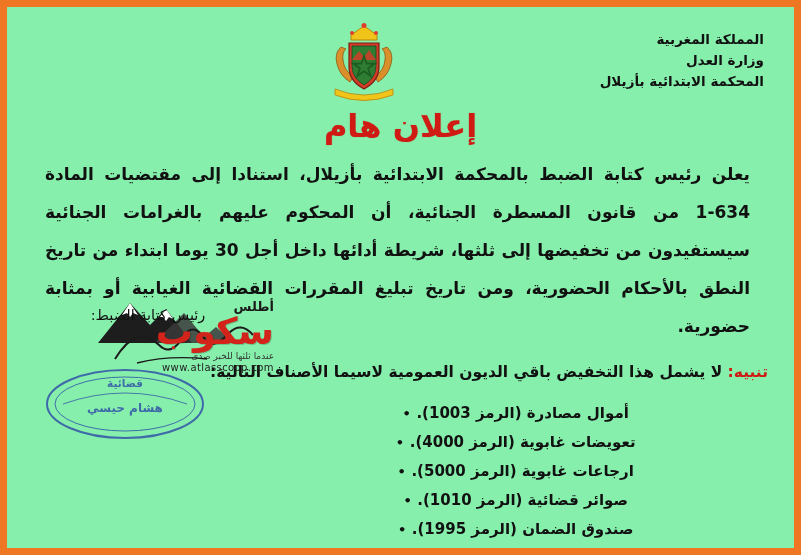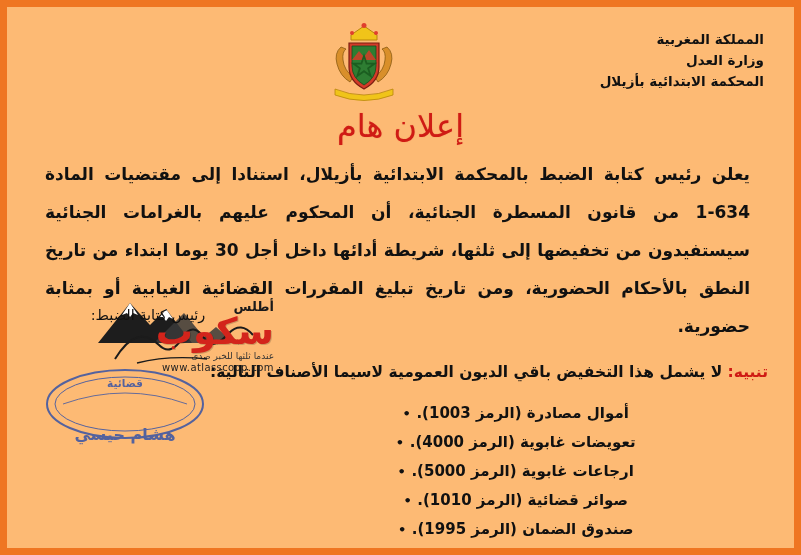--- a/index.html
+++ b/index.html
@@ -11,21 +11,21 @@
     height: 555px;
     background: #ffffff;
     font-family: "DejaVu Sans", sans-serif;
     overflow: hidden;
   }
   .page {
     position: relative;
     width: 801px;
     height: 555px;
     box-sizing: border-box;
-    background: #fdba74;
+    background: #86efac;
     border: 7px solid #ef7622;
     overflow: hidden;
   }
   .inner {
     position: relative;
     width: 100%;
     height: 100%;
     box-sizing: border-box;
     padding: 14px 26px 10px 26px;
   }
@@ -62,21 +62,21 @@
     width: 86px;
     height: 80px;
     position: relative;
   }
   .spacer-left { width: 230px; }
 
   
   .title {
     text-align: center;
     font-size: 32px;
-    font-weight: normal;
+    font-weight: bold;
     color: #cf1b14;
     letter-spacing: 1px;
     margin-top: -6px;
     margin-bottom: 10px;
     text-shadow: 0 0 1px rgba(207,27,20,0.4);
   }
 
   
   .body-par {
     font-size: 17px;
@@ -213,21 +213,21 @@
   }
   .stamp-text-1, .stamp-text-2 {
     position: absolute;
     width: 100%;
     text-align: center;
     color: #2f4fa8;
     font-size: 10.5px;
     font-weight: bold;
   }
   .stamp-text-1 { top: 12px; }
-  .stamp-text-2 { top: 60px; font-size: 16px; }
+  .stamp-text-2 { top: 36px; font-size: 12px; }
 </style>
 </head>
 <body>
 
 <div class="page">
   <div class="inner">
 
     <div class="header">
       <div class="header-text">
         <div>المملكة المغربية</div>

